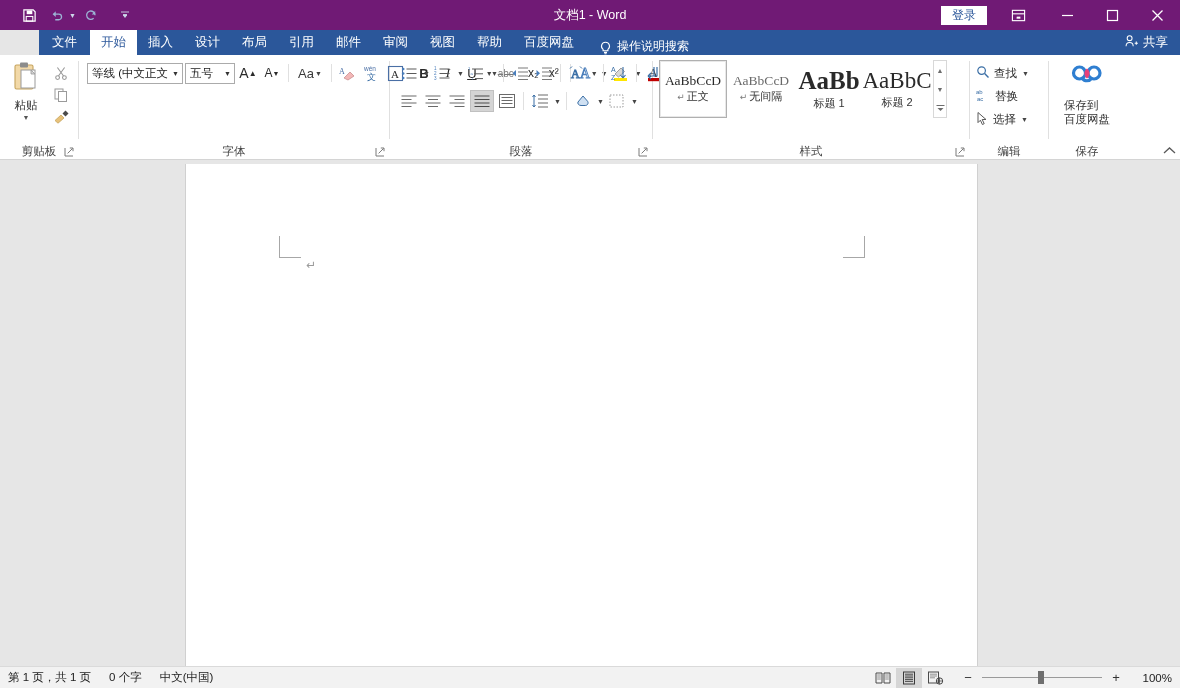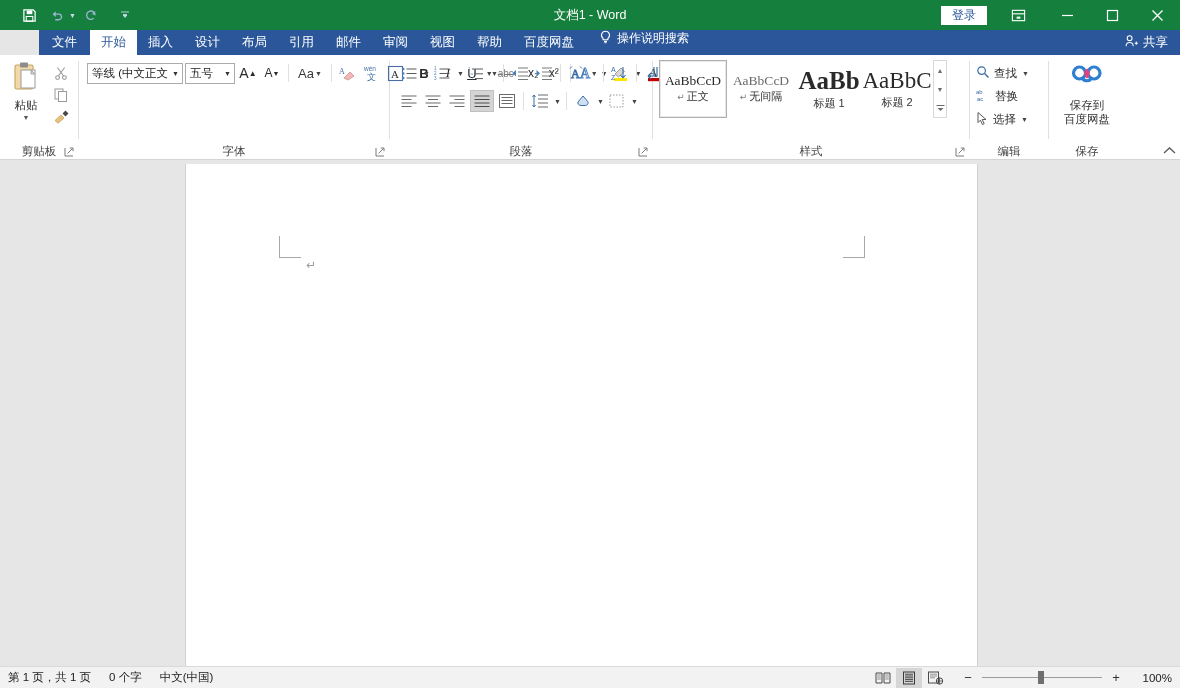--- a/index.html
+++ b/index.html
@@ -6,21 +6,21 @@
   html, body {
     width: 1180px; height: 688px;
     overflow: hidden;
     font-family: "Liberation Sans", "DejaVu Sans", sans-serif;
     background: #e6e6e6;
   }
   .app { width: 1180px; height: 688px; display: flex; flex-direction: column; position: relative; }
 
   
   .titlebar {
-    height: 30px; background: #15803d; flex: 0 0 30px;
+    height: 30px; background: #701a75; flex: 0 0 30px;
     display: flex; position: relative; color: #fff;
   }
   .qat { display: flex; align-items: center; padding-left: 16px; gap: 2px; }
   .qat-btn {
     width: 26px; height: 22px; display: flex; align-items: center; justify-content: center;
     color: #ffffff; font-size: 13px; line-height: 1;
   }
   .qat-btn.dim { color: #9cb3d4; }
   .qat-btn svg { display: block; }
   .qat-caret { font-size: 7px; margin-left: -3px; color: #cdd9ea; }
@@ -44,21 +44,21 @@
   .tabbar {
     height: 25px; flex: 0 0 25px; background: #2b579a;
     display: flex; align-items: stretch; position: relative; margin-left: 39px;
   }
   .tab {
     padding: 0 11px; display: flex; align-items: center; justify-content: center;
     font-size: 12.5px; color: #ffffff; height: 25px; white-space: nowrap;
   }
   .tab:first-child { padding: 0 13px; }
   .tab.active { background: #ffffff; color: #2b579a; }
-  .tellme { display: flex; align-items: flex-start; gap: 5px; margin-left: 14px; color: #fff; font-size: 12px; }
+  .tellme { display: flex; align-items: flex-end; gap: 5px; margin-left: 14px; color: #fff; font-size: 12px; }
   .bulb { display: flex; align-items: center; }
   .share {
     margin-left: auto; margin-right: 12px; display: flex; align-items: center; gap: 4px;
     font-size: 12.5px; color: #ffffff;
   }
 
   
   .ribbon {
     height: 105px; flex: 0 0 105px; background: #ffffff;
     display: flex; align-items: stretch; border-bottom: 1px solid #d4d4d4;
@@ -141,21 +141,21 @@
   .g-edit { width: 78px; }
   .edit-list { display: flex; flex-direction: column; gap: 3px; padding-top: 4px; padding-left: 6px; }
   .edit-item { display: flex; align-items: center; gap: 4px; font-size: 11.5px; color: #2a2a2a; height: 20px; }
 
   
   .g-baidu { width: 76px; }
   .baidu-btn {
     width: 70px; display: flex; flex-direction: column; align-items: center;
     padding-top: 3px; margin: 0 auto;
   }
-  .baidu-label { font-size: 11.5px; color: #333; text-align: center; line-height: 1.25; margin-top: 2px; font-family: Liberation Serif, serif; }
+  .baidu-label { font-size: 11.5px; color: #333; line-height: 1.25; margin-top: 2px; font-family: Liberation Serif, serif; }
   .collapse {
     position: absolute; right: 4px; bottom: 2px; color: #5a5a5a; font-size: 11px;
   }
 
   
   .docarea { flex: 1 1 auto; background: #e6e6e6; position: relative; overflow: hidden; }
   .page {
     position: absolute; left: 185px; top: 4px; width: 793px; height: 505px;
     background: #ffffff; border: 1px solid #d0d0d0; border-top: none;
   }

